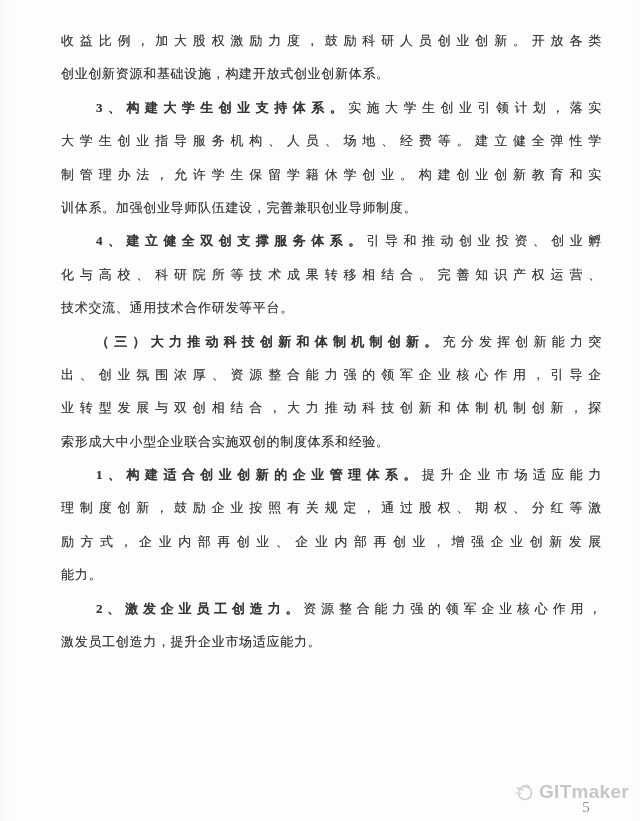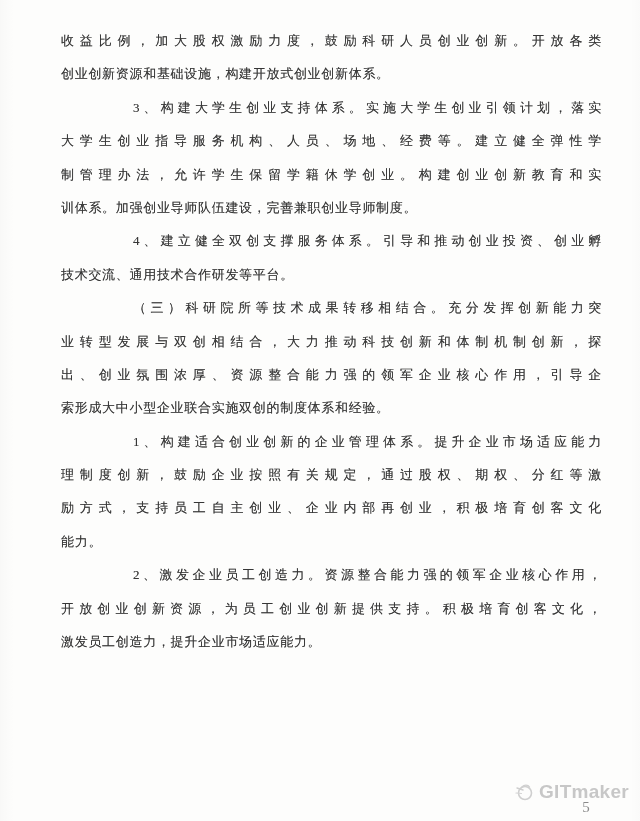--- a/index.html
+++ b/index.html
@@ -41,22 +41,21 @@
     text-align:justify;
     text-align-last:left;
   }
   .line.fill{
     text-align-last:justify;
   }
   .line.indent{
     text-indent:35px;
   }
   .lead{
-    font-weight:400;
-    margin-left:37px;
+    font-weight:700;
   }
   .watermark{
     position:absolute;
     left:514px;
     top:781px;
     display:flex;
     align-items:center;
     gap:5px;
     color:var(--watermark);
     font-family:"Liberation Sans", sans-serif;
@@ -87,31 +86,31 @@
 <div class="page">
 
   <div class="doc-body" id="doc-body">
       <div class="line fill"><span>收益比例，加大股权激励力度，鼓励科研人员创业创新。开放各类</span></div>
       <div class="line"><span>创业创新资源和基础设施，构建开放式创业创新体系。</span></div>
       <div class="line indent fill"><span class="lead">3、构建大学生创业支持体系。</span><span>实施大学生创业引领计划，落实</span></div>
       <div class="line fill"><span>大学生创业指导服务机构、人员、场地、经费等。建立健全弹性学</span></div>
       <div class="line fill"><span>制管理办法，允许学生保留学籍休学创业。构建创业创新教育和实</span></div>
       <div class="line"><span>训体系。加强创业导师队伍建设，完善兼职创业导师制度。</span></div>
       <div class="line indent fill"><span class="lead">4、建立健全双创支撑服务体系。</span><span>引导和推动创业投资、创业孵</span></div>
+      <div class="line fill"><span>化与高校、科研院所等技术成果转移相结合。完善知识产权运营、</span></div>
       <div class="line"><span>技术交流、通用技术合作研发等平台。</span></div>
-      <div class="line indent fill"><span class="lead">（三）科研院所等技术成果转移相结合。</span><span>充分发挥创新能力突</span></div>
+      <div class="line indent fill"><span class="lead">（三）大力推动科技创新和体制机制创新。</span><span>充分发挥创新能力突</span></div>
+      <div class="line fill"><span>出、创业氛围浓厚、资源整合能力强的领军企业核心作用，引导企</span></div>
       <div class="line fill"><span>业转型发展与双创相结合，大力推动科技创新和体制机制创新，探</span></div>
-      <div class="line fill"><span>出、创业氛围浓厚、资源整合能力强的领军企业核心作用，引导企</span></div>
       <div class="line"><span>索形成大中小型企业联合实施双创的制度体系和经验。</span></div>
       <div class="line indent fill"><span class="lead">1、构建适合创业创新的企业管理体系。</span><span>提升企业市场适应能力</span></div>
       <div class="line fill"><span>理制度创新，鼓励企业按照有关规定，通过股权、期权、分红等激</span></div>
-      <div class="line fill"><span>励方式，支持员工自主创业、企业内部再创业，积极培育创客文化</span></div>
+      <div class="line fill"><span>励方式，企业内部再创业、企业内部再创业，增强企业创新发展</span></div>
       <div class="line"><span>能力。</span></div>
       <div class="line indent fill"><span class="lead">2、激发企业员工创造力。</span><span>资源整合能力强的领军企业核心作用，</span></div>
-      <div class="line fill"><span>开放创业创新资源，为员工创业创新提供支持。积极培育创客文化，</span></div>
       <div class="line"><span>激发员工创造力，提升企业市场适应能力。</span></div>
     </div>
 
   <div class="watermark">
     <span class="wm-icon">
       <svg viewBox="0 0 20 20" width="20" height="20">
         <circle cx="11" cy="11" r="6.5" fill="none" stroke="#cfcfcf" stroke-width="1.6"></circle>
         <path d="M3 6 L9 8" stroke="#cfcfcf" stroke-width="1.4" fill="none" stroke-linecap="round"></path>
         <path d="M2 11 L7.5 11.5" stroke="#d4d4d4" stroke-width="1.2" fill="none" stroke-linecap="round"></path>
         <path d="M8 5 C10 2.5, 14 2.5, 15.5 5" stroke="#cfcfcf" stroke-width="1.4" fill="none" stroke-linecap="round"></path>

